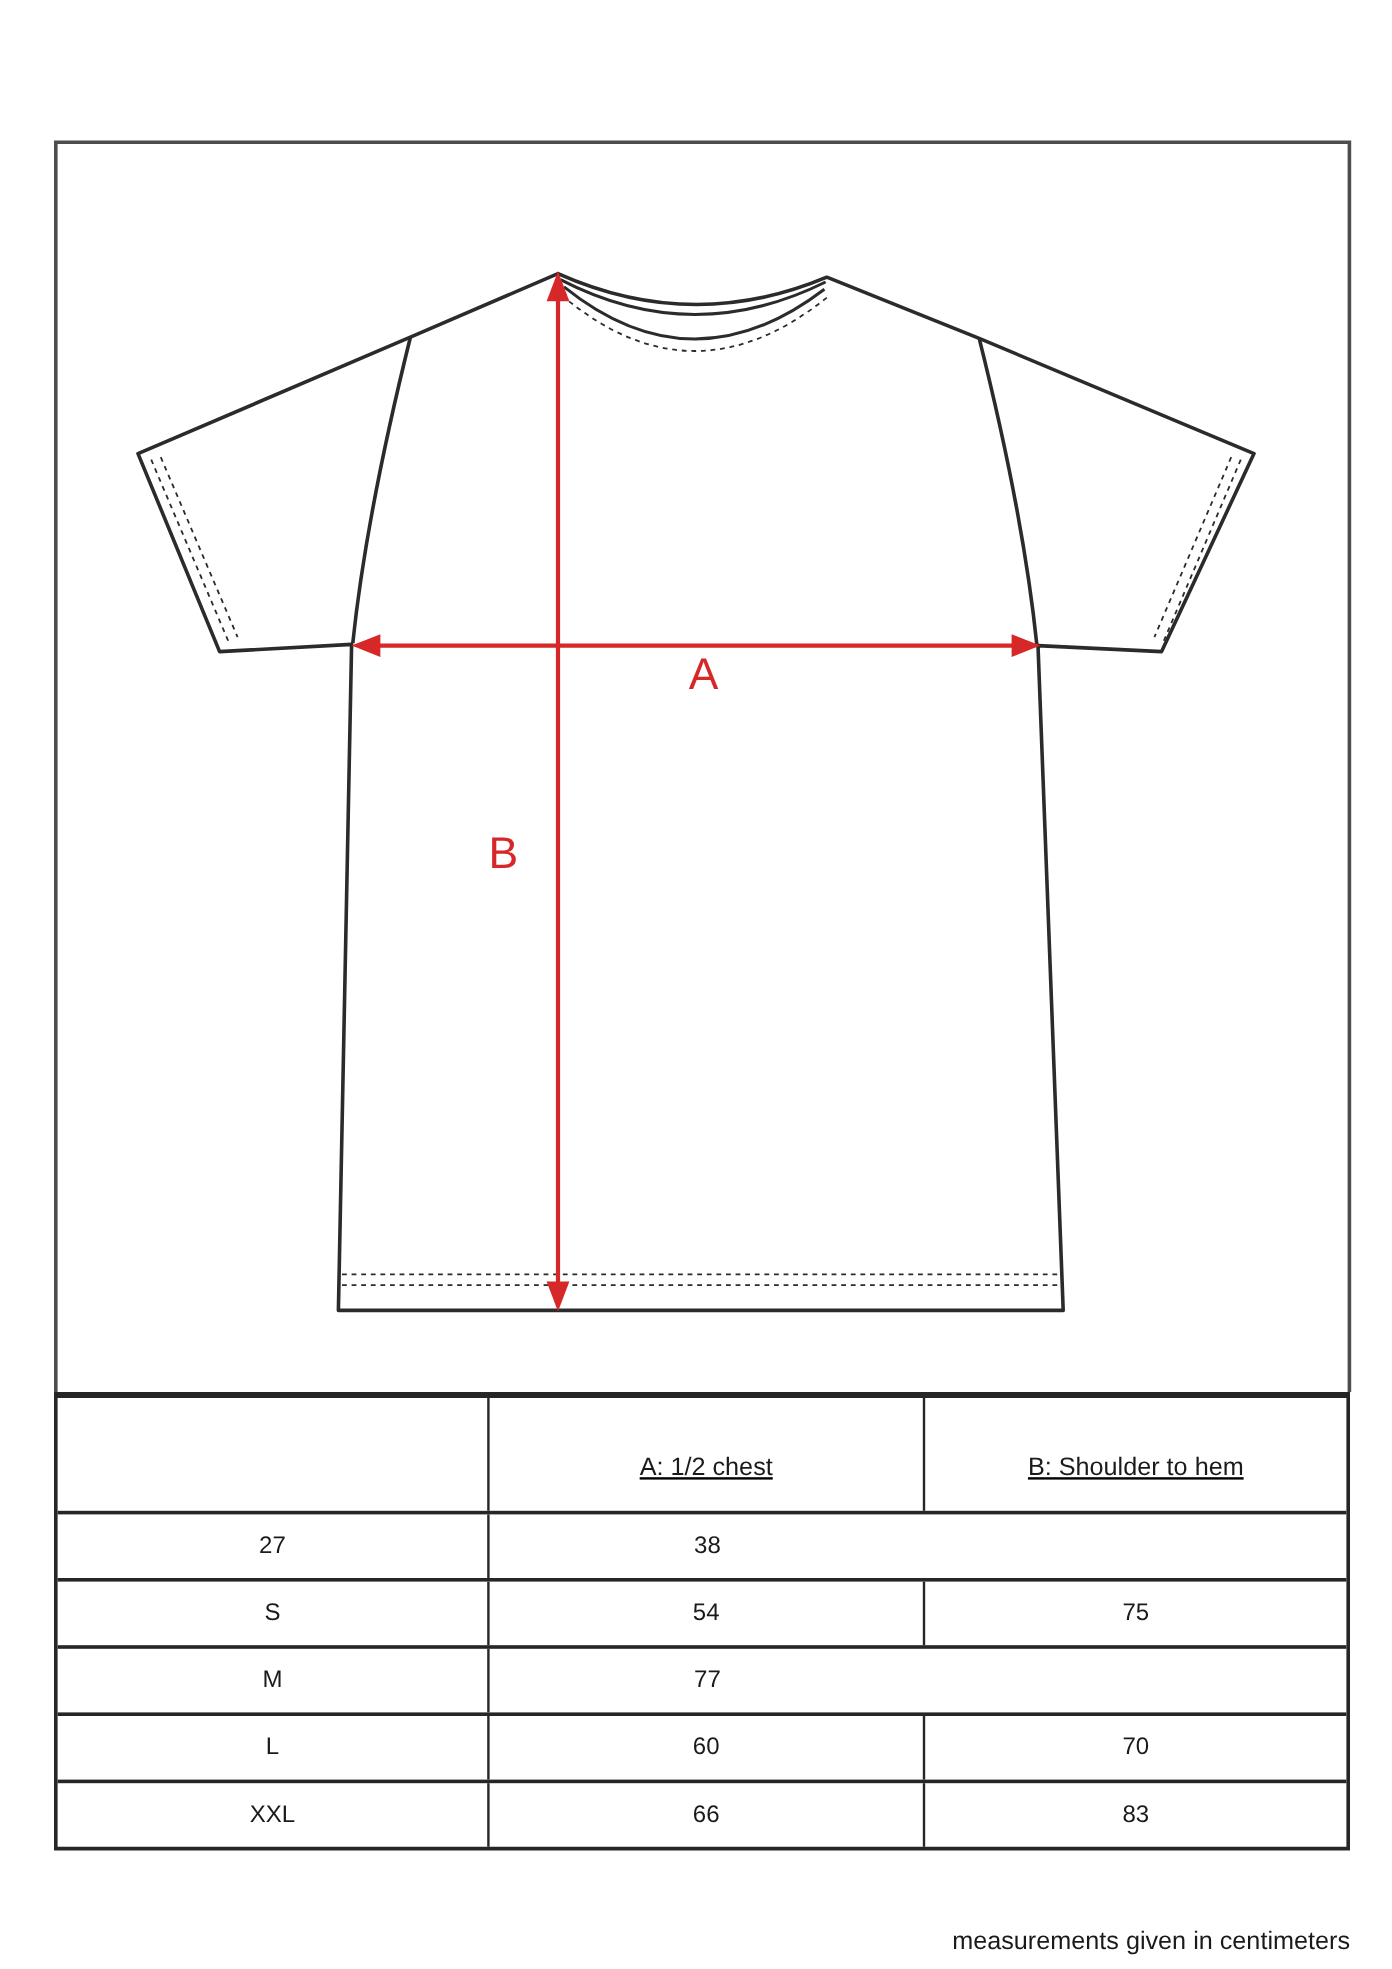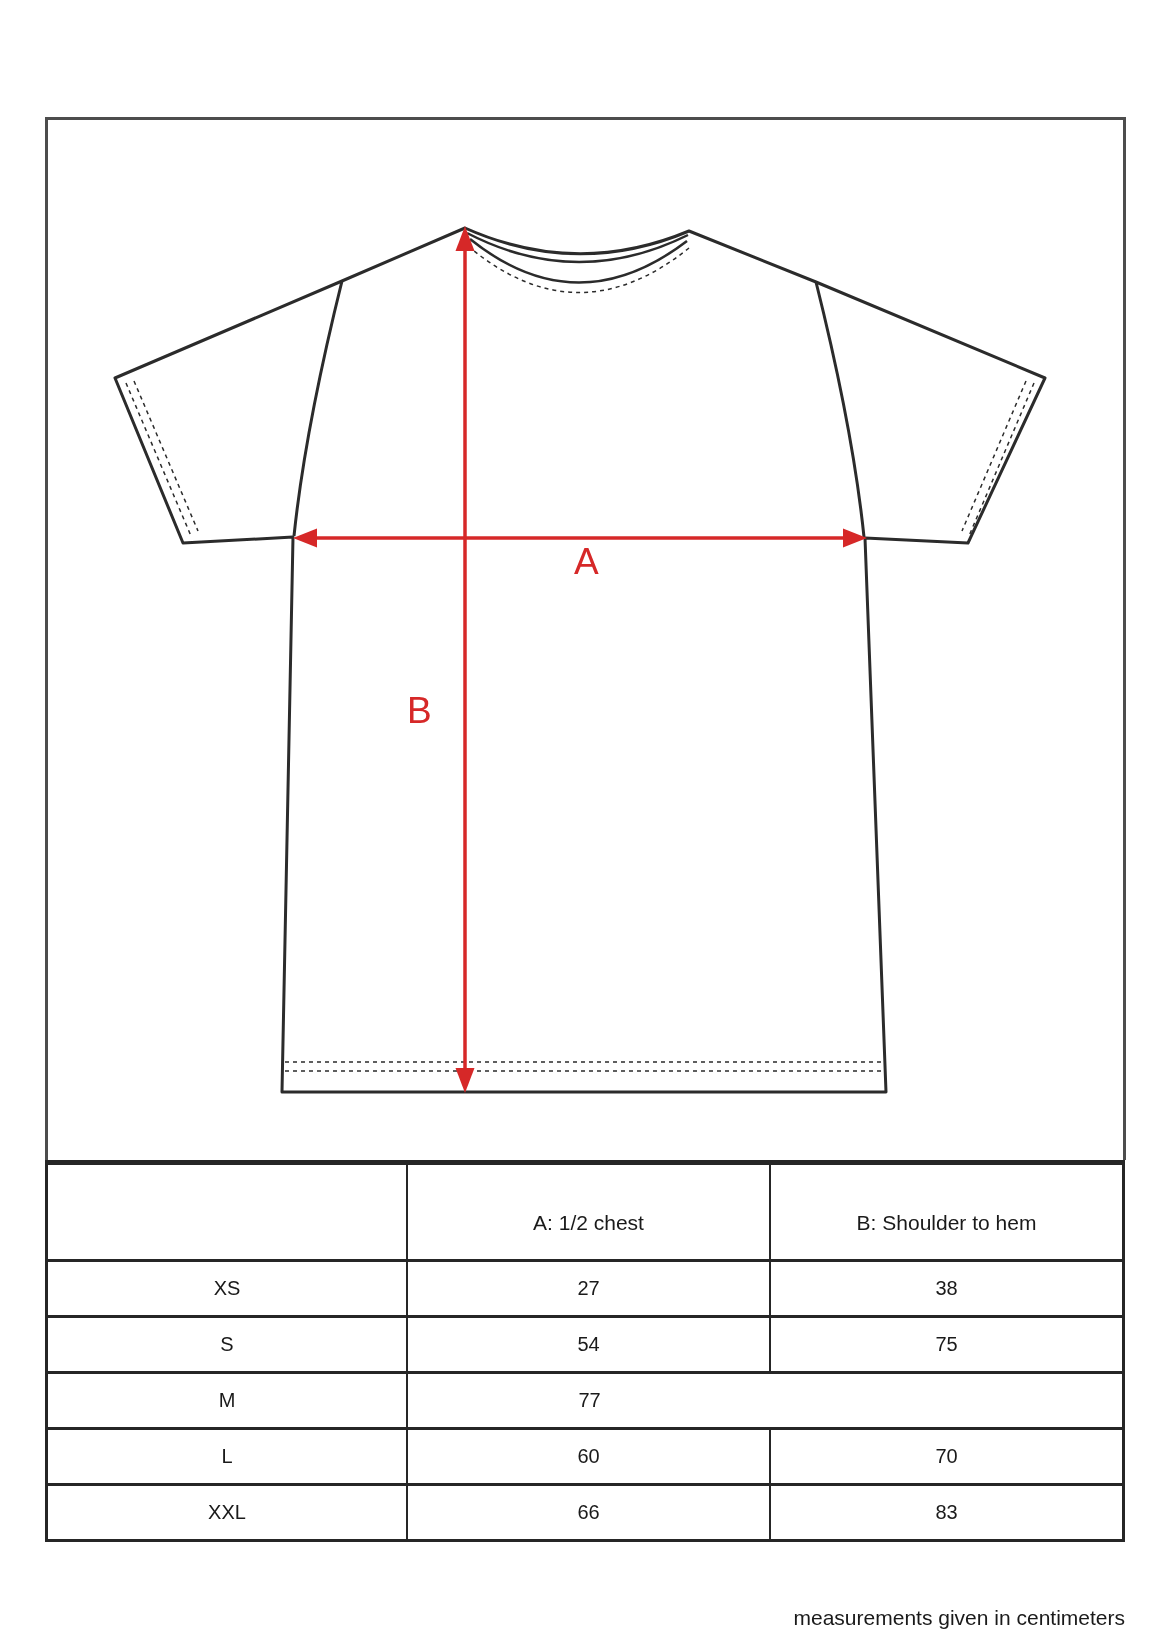--- a/index.html
+++ b/index.html
@@ -38,20 +38,21 @@
   }
   .trow {
     display: grid;
     grid-template-columns: 360px 363px 351px;
     height: 56px;
     border-top: 3px solid #262626;
   }
   .trow.header {
     height: 94px;
     border-top: none;
+    text-decoration: underline;
   }
   .cell {
     display: flex;
     align-items: center;
     justify-content: center;
     border-right: 2px solid #262626;
     font-size: 20px;
     color: #1a1a1a;
     text-align: center;
   }
@@ -112,21 +113,20 @@
   <div class="dim-label label-b">B</div>
 
   <div class="size-table">
     <div class="trow header">
       <div class="cell"></div>
       <div class="cell">A: 1/2 chest</div>
       <div class="cell">B: Shoulder to hem</div>
     </div>
 
     <div class="trow">
-      <div class="cell">XS</div>
       <div class="cell">27</div>
       <div class="cell">38</div>
     </div>
     <div class="trow">
       <div class="cell">S</div>
       <div class="cell">54</div>
       <div class="cell">75</div>
     </div>
     <div class="trow">
       <div class="cell">M</div>

